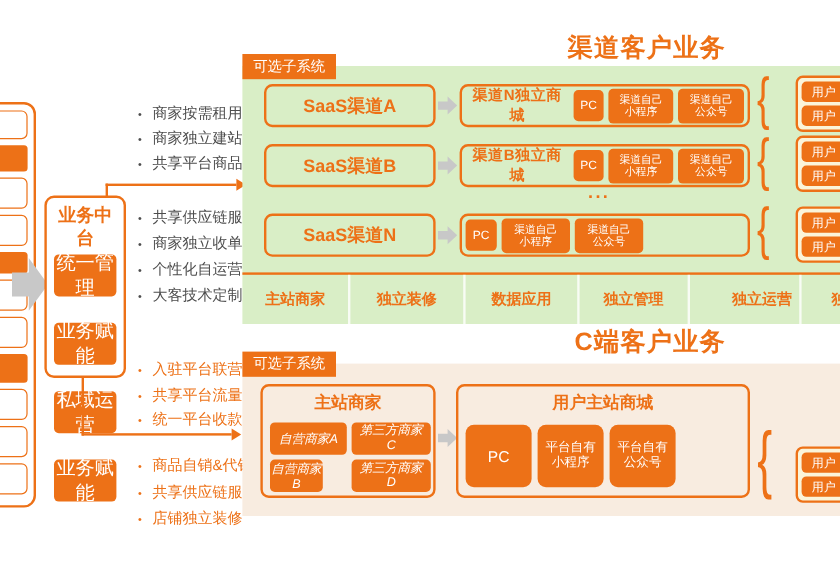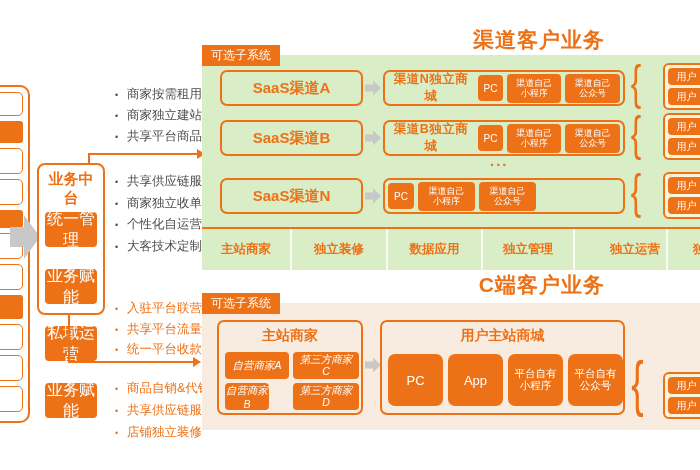--- a/index.html
+++ b/index.html
@@ -217,21 +217,20 @@
 D</div>
 </div>
 <svg class="abs" style="left:365px;top:357px;" width="16" height="16" viewBox="0 0 16 16">
     <polygon points="0,4.5 8,4.5 8,0.5 16,8 8,15.5 8,11.5 0,11.5" fill="#C8C8C8"></polygon>
   </svg>
 
 <div class="abs obox" style="left:380px;top:320px;width:245px;height:95px;">
   <div class="cbox-title">用户主站商城</div>
   <div class="abs" style="left:6px;top:32px;display:flex;gap:5px;">
     <div class="obtn bigterm" style="width:55px;font-size:13px;">PC</div>
-    <div class="obtn bigterm" style="width:55px;font-size:13px;">App</div>
     <div class="obtn bigterm pre" style="width:55px;font-size:10.5px;">平台自有
 小程序</div>
     <div class="obtn bigterm pre" style="width:55px;font-size:10.5px;">平台自有
 公众号</div>
   </div>
 </div>
 <div class="abs brace" style="left:627px;top:352px;font-size:62px;line-height:62px;transform:scaleX(.6);">{</div>
 <div class="abs ugroup" style="left:663px;top:372px;">
   <div class="obtn ubtn">用户</div>
   <div class="obtn ubtn">用户</div>

